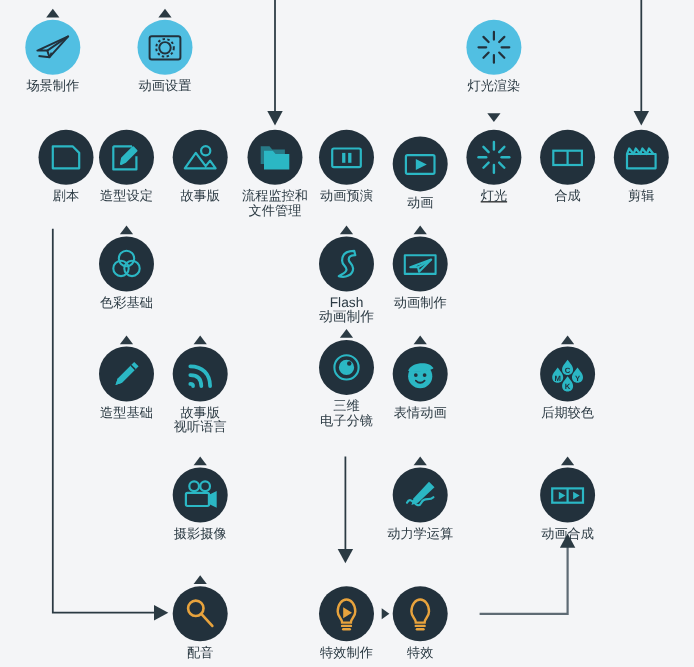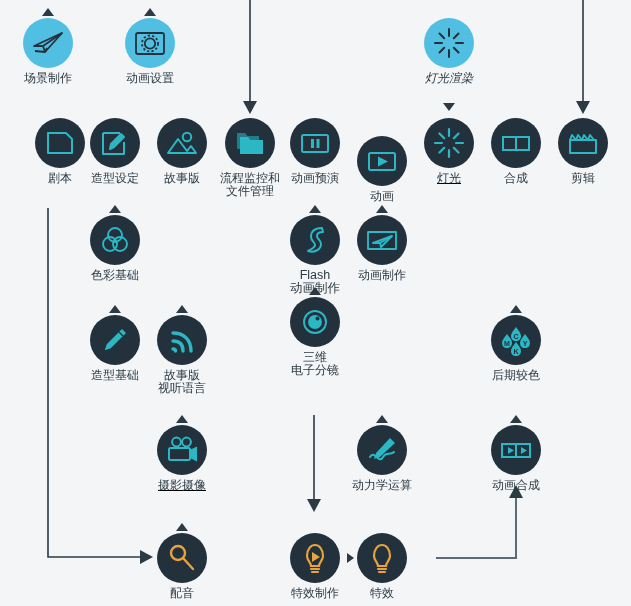--- a/index.html
+++ b/index.html
@@ -113,21 +113,21 @@
           <g fill="none" stroke="#22313c" stroke-width="1.8">
         <rect x="11" y="15" width="28" height="21" rx="2"></rect>
         <circle cx="25" cy="25.5" r="5.2"></circle>
         <circle cx="25" cy="25.5" r="8" stroke-dasharray="2.2 2.2"></circle>
           </g>
         </svg>
     </div>
     <div class="caption">动画设置</div>
   </div>
 
-  <div class="node" style="left:449px;top:18px;font-style:italic;">
+  <div class="node" style="left:449px;top:18px;">
     <div class="disc light">
       <svg viewBox="0 0 50 50">
           <g stroke="#22313c" stroke-width="2" stroke-linecap="round">
         <line x1="25" y1="11" x2="25" y2="18"></line>
             <line x1="25" y1="32" x2="25" y2="39"></line>
         <line x1="11" y1="25" x2="18" y2="25"></line>
             <line x1="32" y1="25" x2="39" y2="25"></line>
         <line x1="15.5" y1="15.5" x2="20.2" y2="20.2"></line>
             <line x1="29.8" y1="29.8" x2="34.5" y2="34.5"></line>
         <line x1="34.5" y1="15.5" x2="29.8" y2="20.2"></line>
@@ -191,21 +191,21 @@
           <g fill="none" stroke="#2bb7c4" stroke-width="2">
         <rect x="12" y="17" width="26" height="17" rx="1.5"></rect>
         <rect x="21" y="21" width="3" height="9" fill="#2bb7c4" stroke="none"></rect>
         <rect x="26.5" y="21" width="3" height="9" fill="#2bb7c4" stroke="none"></rect>
           </g>
         </svg>
     </div>
     <div class="caption">动画预演</div>
   </div>
 
-  <div class="node" style="left:382px;top:136px;">
+  <div class="node" style="left:382px;top:124px;">
     <div class="disc">
       <svg viewBox="0 0 50 50">
           <g fill="none" stroke="#2bb7c4" stroke-width="2">
         <rect x="12" y="17" width="26" height="17" rx="1.5"></rect>
         <polygon points="21,20.5 31,25.5 21,30.5" fill="#2bb7c4" stroke="none"></polygon>
           </g>
         </svg>
     </div>
     <div class="caption">动画</div>
   </div>
@@ -315,35 +315,49 @@
         <path d="M16 18 C27 18 34 25 34 36"></path>
         <path d="M16 26 C23 26 26 30 26 36"></path>
         <path d="M16 34 C18 34 18.5 35 18.5 36"></path>
           </g>
         </svg>
     </div>
     <div class="caption">故事版
 视听语言</div>
   </div>
 
-  <div class="node" style="left:315px;top:297px;">
+  <div class="node" style="left:315px;top:309px;">
     <div class="tri-up"></div>
     <div class="disc">
       <svg viewBox="0 0 50 50">
           <g fill="none" stroke="#2bb7c4" stroke-width="1.9">
         <circle cx="25" cy="25" r="11"></circle>
             <circle cx="25" cy="25" r="6" fill="#2bb7c4"></circle>
         <circle cx="27.5" cy="21.5" r="2" fill="#22313c" stroke="none"></circle>
           </g>
         </svg>
     </div>
     <div class="caption">三维
 电子分镜</div>
   </div>
 
+  <div class="node" style="left:382px;top:315px;">
+    <div class="tri-up"></div>
+    <div class="disc">
+      <svg viewBox="0 0 50 50">
+        <circle cx="25" cy="27" r="11" fill="#2bb7c4"></circle>
+        <path d="M13 21 C15 13 33 12 37 19 C33 22 18 24 13 21 Z" fill="#22313c"></path>
+        <path d="M14 22 C17 14 34 13 37 20 C31 23 19 24 14 22 Z" fill="#2bb7c4"></path>
+        <circle cx="21" cy="26" r="1.7" fill="#22313c"></circle>
+          <circle cx="29" cy="26" r="1.7" fill="#22313c"></circle>
+        <path d="M21 31 C23.5 33.5 26.5 33.5 29 31" fill="none" stroke="#22313c" stroke-width="1.6" stroke-linecap="round"></path>
+      </svg>
+    </div>
+    <div class="caption">表情动画</div>
+  </div>
 
   <div class="node" style="left:516px;top:315px;">
     <div class="tri-up"></div>
     <div class="disc">
       <svg viewBox="0 0 50 50">
         <g fill="#2bb7c4">
           <path d="M25 12 C28 16 30 18 30 21 C30 24 28 26 25 26 C22 26 20 24 20 21 C20 18 22 16 25 12 Z"></path>
           <path d="M16 19 C19 23 21 25 21 28 C21 31 19 33 16 33 C13 33 11 31 11 28 C11 25 13 23 16 19 Z"></path>
           <path d="M34 19 C37 23 39 25 39 28 C39 31 37 33 34 33 C31 33 29 31 29 28 C29 25 31 23 34 19 Z"></path>
           <path d="M25 27 C28 31 30 33 30 36 C30 39 28 41 25 41 C22 41 20 39 20 36 C20 33 22 31 25 27 Z"></path>
@@ -352,21 +366,21 @@
           <text x="25" y="24">C</text>
             <text x="16" y="31">M</text>
             <text x="34" y="31">Y</text>
             <text x="25" y="39">K</text>
         </g>
       </svg>
     </div>
     <div class="caption">后期较色</div>
   </div>
 
-  <div class="node" style="left:182px;top:425px;text-decoration:underline;">
+  <div class="node" style="left:182px;top:425px;">
     <div class="tri-up"></div>
     <div class="disc">
       <svg viewBox="0 0 50 50">
           <g fill="none" stroke="#2bb7c4" stroke-width="2">
         <circle cx="19.5" cy="17" r="4.4"></circle>
             <circle cx="29.5" cy="17" r="4.4"></circle>
         <rect x="12" y="23" width="21" height="12" rx="1.5"></rect>
         <path d="M33 26 L39 23 V35 L33 32 Z" fill="#2bb7c4"></path>
           </g>
         </svg>

